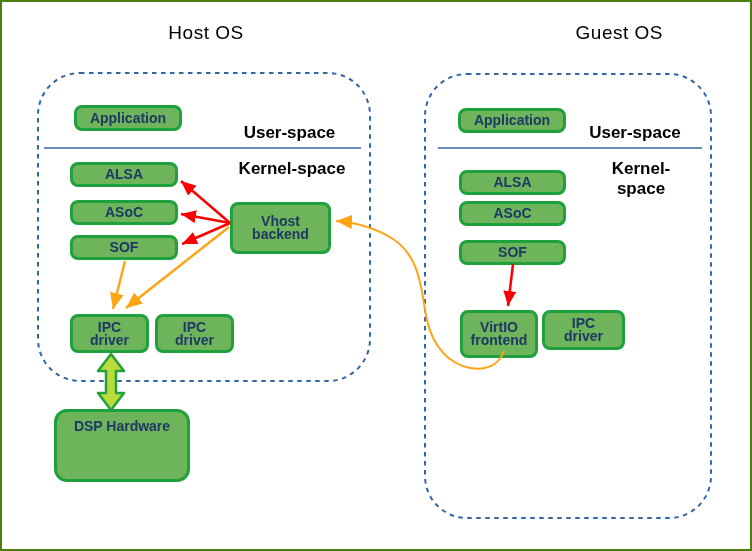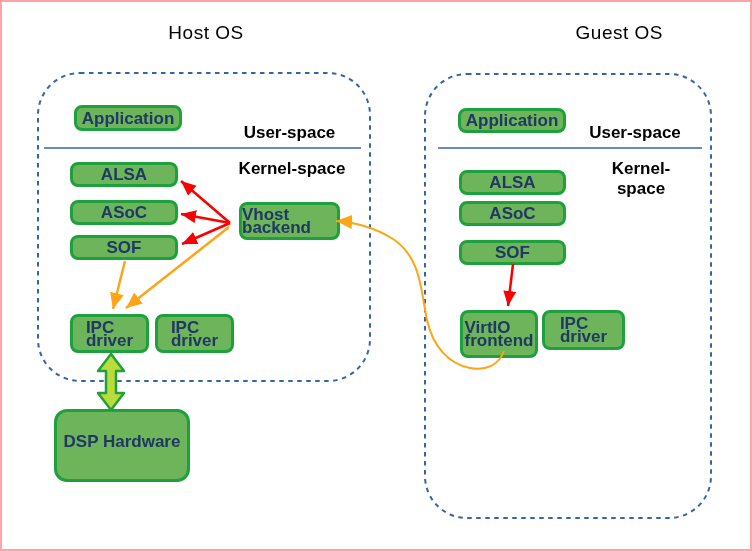--- a/index.html
+++ b/index.html
@@ -5,46 +5,46 @@
   :root {
     --box-fill:#6EB45A; --box-border:#1EA03C; --box-text:#1F3864;
     --container-border:#3465A4; --divider-line:#3465A4;
     --red-arrow:#FA0000; --orange-arrow:#FFA414;
     --hw-arrow-fill:#B9DC3C; --hw-arrow-border:#22A03C;
     --title-text:#000000;
   }
   html,body { margin:0; padding:0; background:#fff; }
   .canvas {
     position:relative; width:752px; height:551px; box-sizing:border-box;
-    border:2px solid #fca5a5; background:#fff; overflow:hidden;
+    border:2px solid #4d7c0f; background:#fff; overflow:hidden;
     font-family:"Liberation Sans", sans-serif;
   }
   .title {
     position:absolute; width:200px; text-align:center;
     font-size:19px; font-weight:400; color:var(--title-text);
     letter-spacing:0.5px; z-index:1;
   }
   .space-label {
     position:absolute; font-size:17px; font-weight:700; color:#000;
     text-align:center; z-index:1;
   }
   .node {
     position:absolute; box-sizing:border-box;
     background:var(--box-fill);
     border:3px solid var(--box-border);
     border-radius:8px;
     display:flex; align-items:center; justify-content:center;
     z-index:1;
   }
   .node-label {
-    font-size:17px; line-height:13px; font-weight:700;
-    color:var(--box-text); white-space:pre-line;
+    font-size:14px; line-height:13px; font-weight:700;
+    color:var(--box-text); text-align:center; white-space:pre-line;
   }
   .node-tall { align-items:flex-start; border-radius:13px; }
-  .node-tall .node-label { padding-top:23px; }
+  .node-tall .node-label { padding-top:8px; }
   svg.overlay {
     position:absolute; left:0; top:0; width:752px; height:551px;
     z-index:2; pointer-events:none;
   }
   .container-rect { fill:none; stroke:var(--container-border); stroke-width:2; stroke-dasharray:4.5 4.5; }
   .divider { stroke:var(--divider-line); stroke-width:1.5; }
   .edge-red { stroke:var(--red-arrow); stroke-width:2.5; fill:none; }
   .edge-orange { stroke:var(--orange-arrow); stroke-width:2.5; fill:none; }
   .fill-red { fill:var(--red-arrow); }
   .fill-orange { fill:var(--orange-arrow); }
@@ -68,21 +68,21 @@
   </div>
   <div class="node" style="left:68px; top:160px; width:108px; height:25px;">
     <span class="node-label">ALSA</span>
   </div>
   <div class="node" style="left:68px; top:198px; width:108px; height:25px;">
     <span class="node-label">ASoC</span>
   </div>
   <div class="node" style="left:68px; top:233px; width:108px; height:25px;">
     <span class="node-label">SOF</span>
   </div>
-  <div class="node" style="left:237px; top:200px; width:101px; height:38px;">
+  <div class="node" style="left:228px; top:200px; width:101px; height:52px;">
     <span class="node-label">Vhost backend</span>
   </div>
   <div class="node" style="left:68px; top:312px; width:79px; height:39px;">
     <span class="node-label">IPC
 driver</span>
   </div>
   <div class="node" style="left:153px; top:312px; width:79px; height:39px;">
     <span class="node-label">IPC
 driver</span>
   </div>

